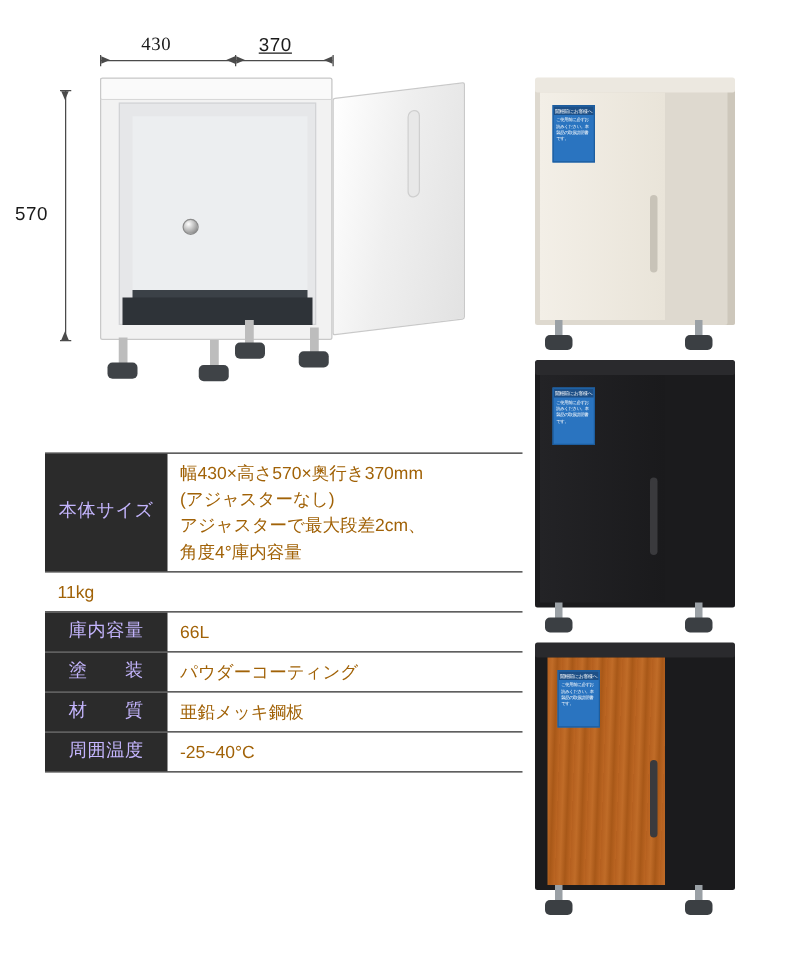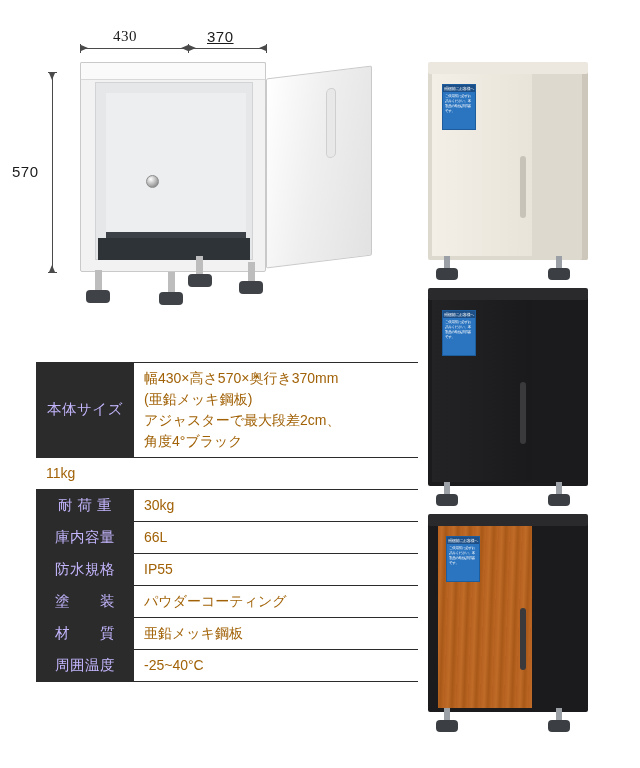--- a/index.html
+++ b/index.html
@@ -353,44 +353,36 @@
       <div class="cab-foot" style="left:120px; top:212px;"></div>
     </div>
   </div>
 
   <div id="spec">
 
     <div class="srow">
       <div class="slabel">本体サイズ</div>
       <div class="svalue multiline">
         <span class="ln">幅430×高さ570×奥行き370mm</span>
-        <span class="ln">(亜鉛メッキ鋼板)</span>
+        <span class="ln">(アジャスターなし)</span>
         <span class="ln">アジャスターで最大段差2cm、</span>
-        <span class="ln">角度4°ブラック</span>
+        <span class="ln">角度4°庫内容量</span>
       </div>
     </div>
 
     <div class="srow">
       <div class="svalue">11kg</div>
     </div>
 
-    <div class="srow">
-      <div class="slabel">耐 荷 重</div>
-      <div class="svalue">30kg</div>
-    </div>
 
     <div class="srow">
       <div class="slabel">庫内容量</div>
       <div class="svalue">66L</div>
     </div>
 
-    <div class="srow">
-      <div class="slabel">防水規格</div>
-      <div class="svalue">IP55</div>
-    </div>
 
     <div class="srow">
       <div class="slabel">塗　　装</div>
       <div class="svalue">パウダーコーティング</div>
     </div>
 
     <div class="srow">
       <div class="slabel">材　　質</div>
       <div class="svalue">亜鉛メッキ鋼板</div>
     </div>

